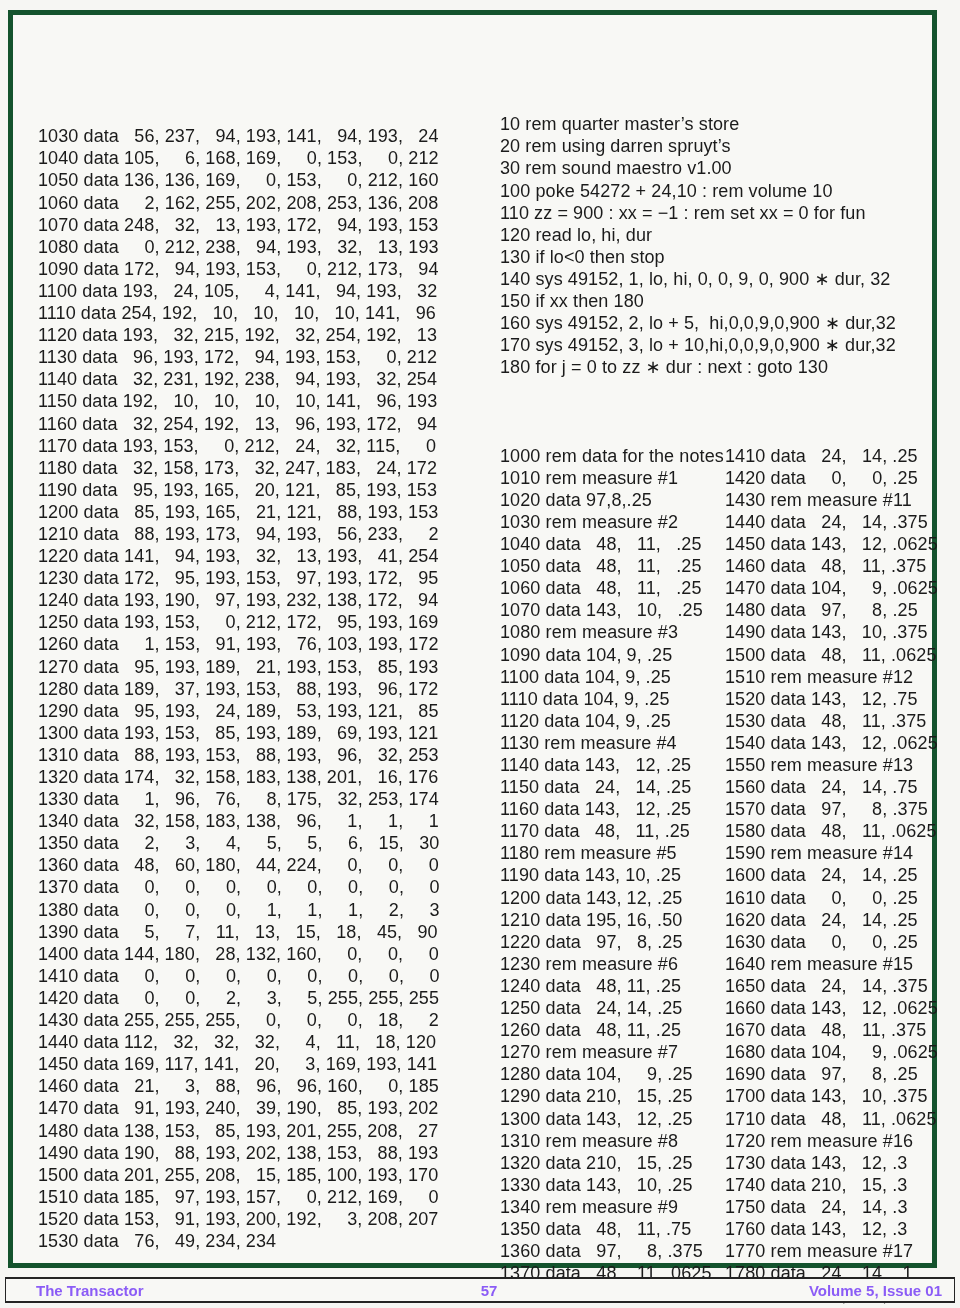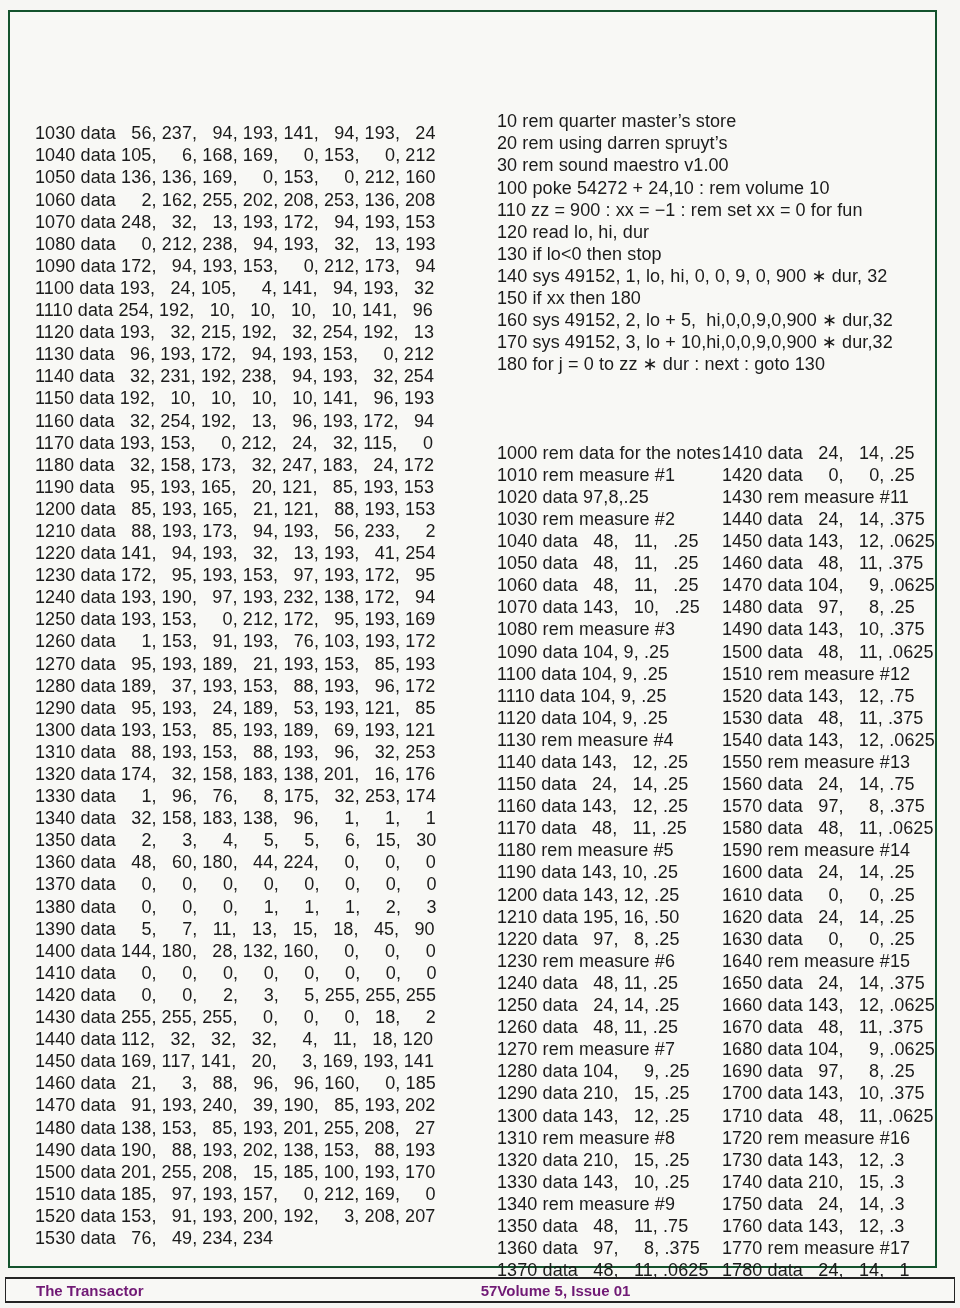--- a/index.html
+++ b/index.html
@@ -16,21 +16,21 @@
     position: relative;
     width: 960px;
     height: 1308px;
   }
   .content-frame {
     position: absolute;
     left: 8px;
     top: 10px;
     width: 929px;
     height: 1258px;
-    border: 2px solid #14532d;
+    border: 5px solid #14532d;
     box-sizing: border-box;
     background: #f8f8f5;
   }
   .code {
     white-space: pre;
     font-size: 18px;
     line-height: 22.1px;
     letter-spacing: 0.1px;
     color: #1b1b1b;
   }
@@ -68,25 +68,25 @@
     height: 26px;
     box-sizing: border-box;
     border: 2px solid #242424;
     border-left-width: 1px;
     border-right-width: 1px;
     background: #f8f8f5;
     display: flex;
     align-items: center;
     font-weight: bold;
     font-size: 15px;
-    color: #701a75;
+    color: #8b5cf6;
   }
   .footer-left  { flex: 1; text-align: left;  padding-left: 30px; }
   .footer-center{ flex: 0 0 auto; }
-  .footer-right { flex: 1; text-align: left; padding-right: 12px; }
+  .footer-right { flex: 1; text-align: right; padding-right: 12px; }
 </style>
 </head>
 <body>
 
 <div class="page">
 
   <div class="content-frame">
 
     <div class="left-col code">
       

